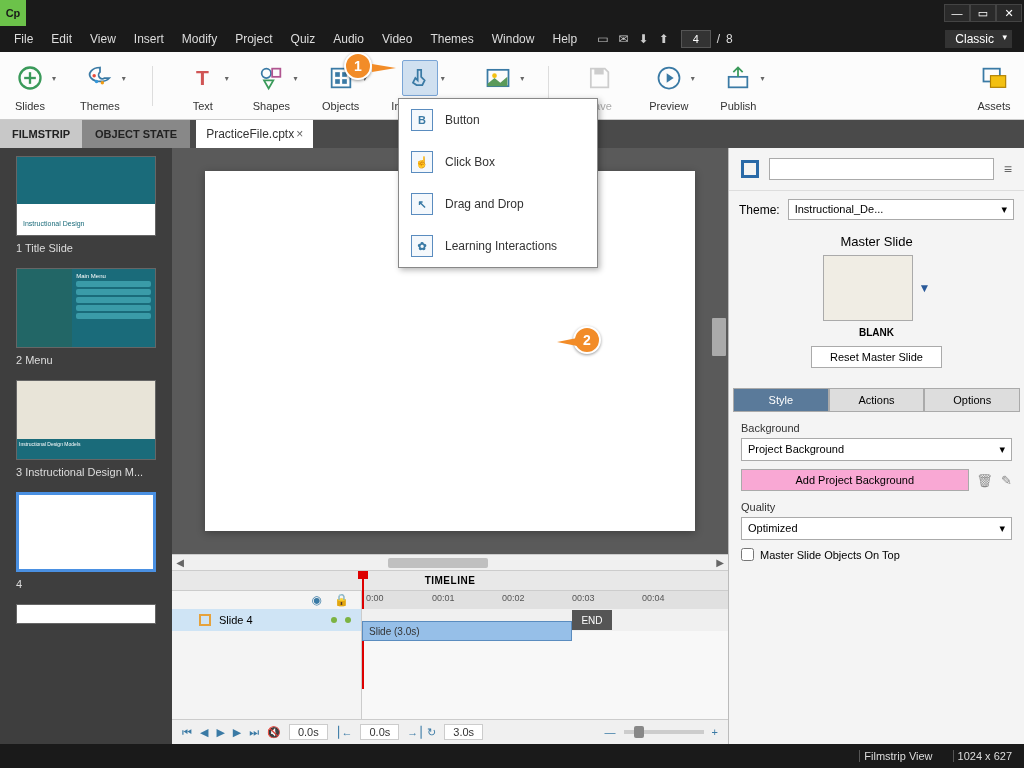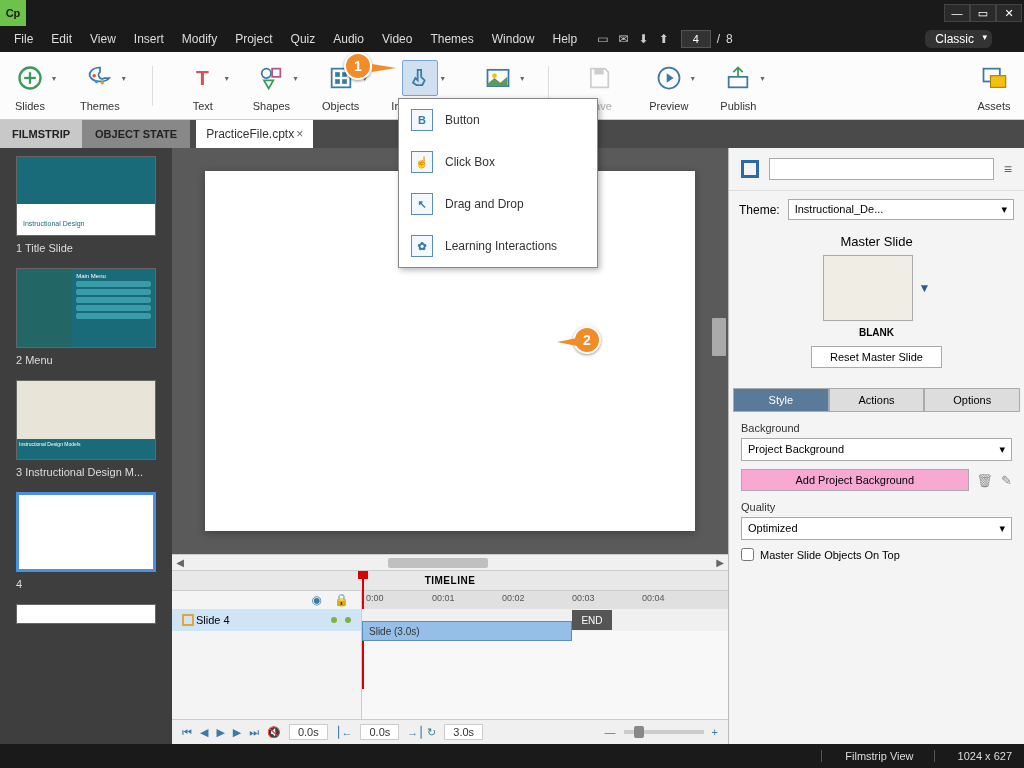--- a/index.html
+++ b/index.html
@@ -10,21 +10,21 @@
 .titlebar-logo { width: 26px; height: 26px; background: #6cc24a; display: flex; align-items: center; justify-content: center; color: #1a1a1a; font-size: 11px; font-weight: bold; }
 .win-controls { display: flex; gap: 0; margin-right: 2px; }
 .win-btn { width: 26px; height: 18px; background: #2a2a2a; color: #fff; display: flex; align-items: center; justify-content: center; font-size: 11px; border: 1px solid #444; }
 
 
 .menubar { height: 26px; background: #1a1a1a; display: flex; align-items: center; padding: 0 6px; color: #ddd; font-size: 12px; gap: 2px; }
 .menu-item { padding: 4px 8px; cursor: pointer; }
 .menubar-icons { display: flex; align-items: center; gap: 10px; margin-left: 10px; color: #ccc; }
 .page-counter { display: flex; align-items: center; gap: 6px; margin-left: 10px; font-size: 12px; }
 .page-input { width: 30px; height: 18px; background: #333; border: 1px solid #555; color: #fff; text-align: center; font-size: 11px; }
-.classic-dropdown { margin-left: auto; margin-right: 26px; background: #333; color: #fff; padding: 2px 18px 2px 10px; font-size: 12px; position: relative; border-radius: 6px; }
+.classic-dropdown { margin-left: auto; margin-right: 6px; background: #333; color: #fff; padding: 2px 18px 2px 10px; font-size: 12px; position: relative; }
 .classic-dropdown::after { content: '▾'; position: absolute; right: 5px; font-size: 9px; }
 
 
 .ribbon { height: 68px; background: #fcfcfc; border-bottom: 1px solid #ccc; display: flex; align-items: center; padding: 0 12px; gap: 32px; }
 .ribbon-group { display: flex; flex-direction: column; align-items: center; gap: 4px; }
 .ribbon-icon { width: 36px; height: 36px; display: flex; align-items: center; justify-content: center; position: relative; }
 .ribbon-icon.has-drop::after { content: '▾'; font-size: 8px; color: #666; position: absolute; right: -8px; top: 50%; transform: translateY(-50%); }
 .ribbon-label { font-size: 11px; color: #333; }
 .ribbon-icon svg { width: 28px; height: 28px; }
 .ribbon-icon.active { background: #d0e0f0; border: 1px solid #7aa5d6; border-radius: 2px; }
@@ -72,21 +72,21 @@
 
 
 .timeline { height: 174px; background: #fff; border-top: 1px solid #ccc; display: flex; flex-direction: column; }
 .timeline-header { text-align: center; font-size: 10px; font-weight: bold; padding: 4px; background: #e8e8e8; border-bottom: 1px solid #ccc; letter-spacing: 0.5px; }
 .timeline-body { flex: 1; display: flex; flex-direction: column; }
 .tl-ruler-row { display: flex; height: 18px; }
 .tl-left-header { width: 190px; display: flex; align-items: center; justify-content: flex-end; gap: 12px; padding-right: 12px; background: #f4f4f4; border-right: 1px solid #ccc; font-size: 12px; color: #3a7aa5; }
 .tl-ruler { flex: 1; background: #e0e0e0; position: relative; font-size: 9px; color: #555; }
 .tl-tick { position: absolute; top: 2px; }
 .tl-track-row { display: flex; height: 22px; }
-.tl-track-name { width: 190px; background: #cfe4f5; border-right: 1px solid #ccc; display: flex; align-items: center; padding-left: 10px; gap: 2px; font-size: 11px; }
+.tl-track-name { width: 190px; background: #cfe4f5; border-right: 1px solid #ccc; display: flex; align-items: center; padding-left: 27px; gap: 8px; font-size: 11px; }
 .tl-track-name .sq { width: 12px; height: 12px; border: 2px solid #e6a23c; }
 .tl-track-dots { margin-left: auto; margin-right: 10px; display: flex; gap: 8px; }
 .tl-dot { width: 6px; height: 6px; background: #7cb342; border-radius: 50%; }
 .tl-track-body { flex: 1; background: #f0f0f0; position: relative; }
 .tl-clip { position: absolute; left: 0; width: 210px; height: 20px; top: 12px; background: #96bfe8; border: 1px solid #5a8cbf; font-size: 10px; padding-left: 6px; display: flex; align-items: center; color: #333; }
 .tl-end { position: absolute; left: 210px; width: 40px; height: 20px; top: 1px; background: #555; color: #fff; font-size: 10px; display: flex; align-items: center; justify-content: center; }
 .tl-playhead { position: absolute; left: 0px; top: -18px; bottom: -80px; width: 2px; background: #d00; }
 .tl-playhead::before { content:''; position:absolute; top:-2px; left:-4px; width:10px; height:8px; background:#d00; }
 .tl-empty { flex: 1; display: flex; }
 .tl-empty-left { width: 190px; background: #f4f4f4; border-right: 1px solid #ccc; }
@@ -116,21 +116,21 @@
 .action-row { display: flex; align-items: center; gap: 8px; margin-bottom: 10px; }
 .action-btn { flex: 1; background: #f9a8d4; border: 1px solid #aaa; padding: 4px; font-size: 11px; text-align: center; }
 .icon-sm { color: #888; font-size: 13px; }
 .props-top { display: flex; align-items: center; gap: 10px; padding: 10px 12px; border-bottom: 1px solid #ddd; }
 .props-squares { width: 18px; height: 18px; border: 3px solid #2a6aa8; }
 .props-name-input { flex: 1; height: 22px; background: #fff; border: 1px solid #aaa; }
 .props-menu-icon { font-size: 14px; color: #666; }
 
 
 .statusbar { height: 24px; background: #1a1a1a; color: #ddd; display: flex; align-items: center; justify-content: flex-end; padding: 0 12px; gap: 20px; font-size: 11px; }
-.statusbar span { border-left: 1px solid #555; padding-left: 23px; }
+.statusbar span { border-left: 1px solid #555; padding-left: 4px; }
 
 
 .interactions-dropdown { position: absolute; left: 398px; top: 98px; width: 200px; background: #fff; border: 1px solid #888; box-shadow: 2px 2px 6px rgba(0,0,0,0.3); z-index: 100; }
 .dd-item { display: flex; align-items: center; gap: 12px; padding: 10px 12px; font-size: 12px; color: #333; }
 .dd-icon { width: 22px; height: 22px; border: 1px solid #5a8cbf; display: flex; align-items: center; justify-content: center; font-size: 11px; color: #3a7aa5; background: #f4f8fc; font-weight: bold; }
 
 
 .callout { position: absolute; width: 28px; height: 28px; background: #f28c28; border-radius: 50%; border: 2px solid #fff; box-shadow: 0 1px 3px rgba(0,0,0,0.4); display: flex; align-items: center; justify-content: center; color: #fff; font-weight: bold; font-size: 14px; z-index: 200; }
 .callout-1 { left: 344px; top: 52px; }
 .callout-1::before { content:''; position:absolute; left: 26px; top: 10px; width: 24px; height: 8px; background: #f28c28; clip-path: polygon(0 0, 100% 50%, 0 100%); }

